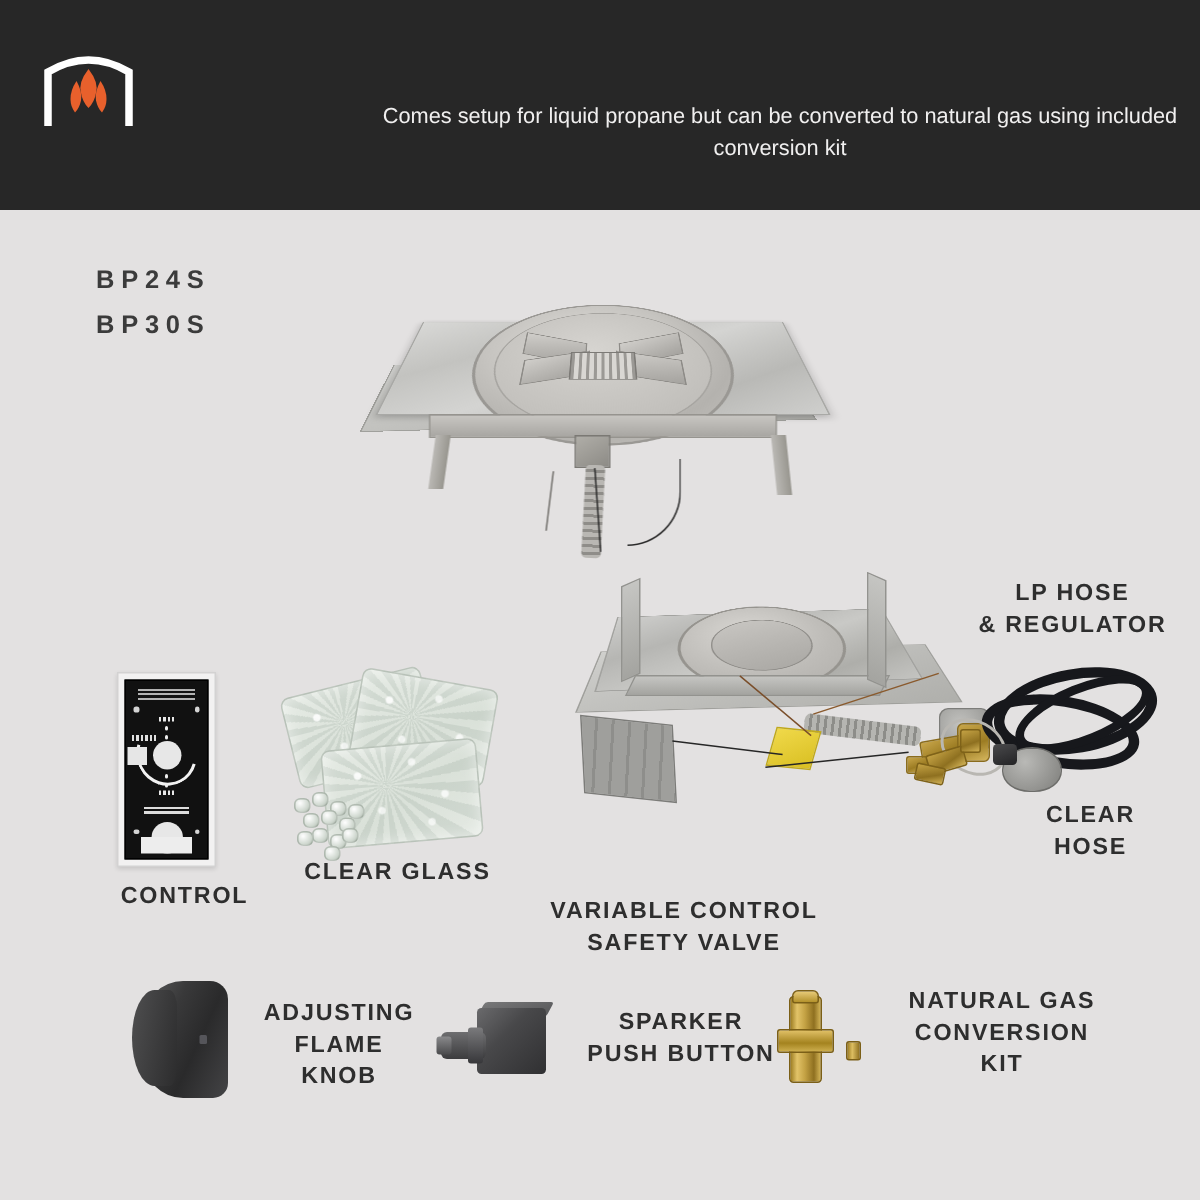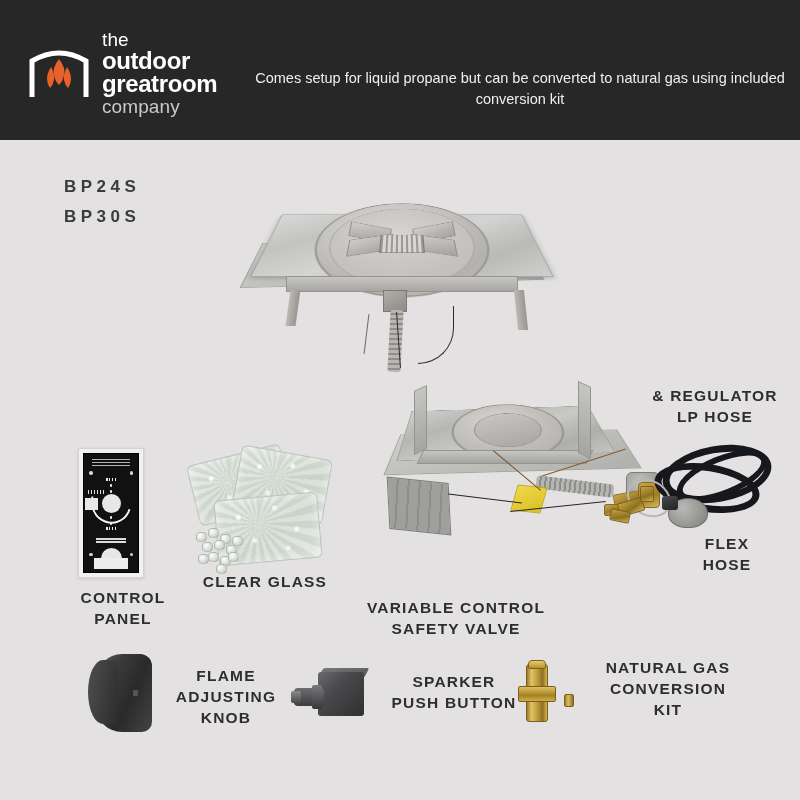--- a/index.html
+++ b/index.html
@@ -356,26 +356,20 @@
 <div class="header">
 
   <div class="logo-wrap">
     <div class="logo-mark">
       <svg width="62" height="62" viewBox="0 0 62 62" aria-hidden="true">
         <path d="M4 56 L4 20 Q31 4 58 20 L58 56" fill="none" stroke="#ffffff" stroke-width="5" stroke-linecap="butt"></path>
         <path d="M31 18 q7 9 5 16 q-1 6 -5 10 q-4 -4 -5 -10 q-2 -7 5 -16 z" fill="#e8602c"></path>
         <path d="M23 26 q4 7 3 13 q-1 5 -4 8 q-3 -4 -3 -9 q0 -6 4 -12 z" fill="#e8602c"></path>
         <path d="M39 26 q4 6 4 12 q0 5 -3 9 q-3 -3 -4 -8 q-1 -6 3 -13 z" fill="#e8602c"></path>
       </svg>
-    </div>
-    <div class="logo-text">
-      <div class="logo-l1">the</div>
-      <div class="logo-l2">outdoor</div>
-      <div class="logo-l3">greatroom</div>
-      <div class="logo-l4">company</div>
     </div>
   </div>
 
   <div class="head-sub">Comes setup for liquid propane but can be converted to natural gas using included conversion kit</div>
 </div>
 
 <div class="models">
   <div class="model-code">BP24S</div>
   <div class="model-code">BP30S</div>
 </div>
@@ -495,45 +489,44 @@
 
 <div class="convkit">
   <div class="ck-main"></div>
   <div class="ck-hex"></div>
   <div class="ck-cap"></div>
   <div class="ck-small"></div>
 </div>
 
 <div class="lbl" style="left:48px; top:588px; width:150px;">
   <div>CONTROL</div>
-  <div>PANEL</div>
 </div>
 
 <div class="lbl" style="left:180px; top:572px; width:170px;">
   <div>CLEAR GLASS</div>
 </div>
 
 <div class="lbl" style="left:348px; top:598px; width:216px;">
   <div>VARIABLE CONTROL</div>
   <div>SAFETY VALVE</div>
 </div>
 
 <div class="lbl" style="left:636px; top:386px; width:158px;">
+  <div>LP HOSE</div>
   <div>&amp; REGULATOR</div>
-  <div>LP HOSE</div>
 </div>
 
 <div class="lbl" style="left:668px; top:534px; width:118px;">
-  <div>FLEX</div>
+  <div>CLEAR</div>
   <div>HOSE</div>
 </div>
 
 <div class="lbl" style="left:164px; top:666px; width:124px;">
+  <div>ADJUSTING</div>
   <div>FLAME</div>
-  <div>ADJUSTING</div>
   <div>KNOB</div>
 </div>
 
 <div class="lbl" style="left:378px; top:672px; width:152px;">
   <div>SPARKER</div>
   <div>PUSH BUTTON</div>
 </div>
 
 <div class="lbl" style="left:588px; top:658px; width:160px;">
   <div>NATURAL GAS</div>

